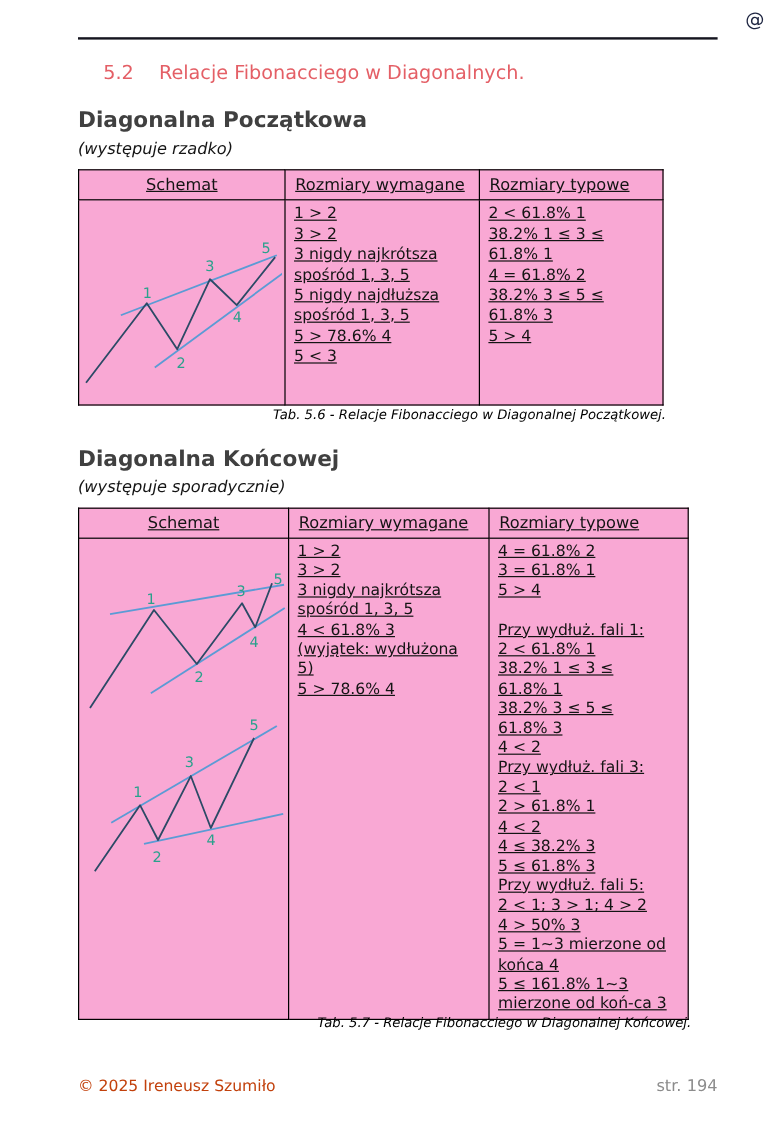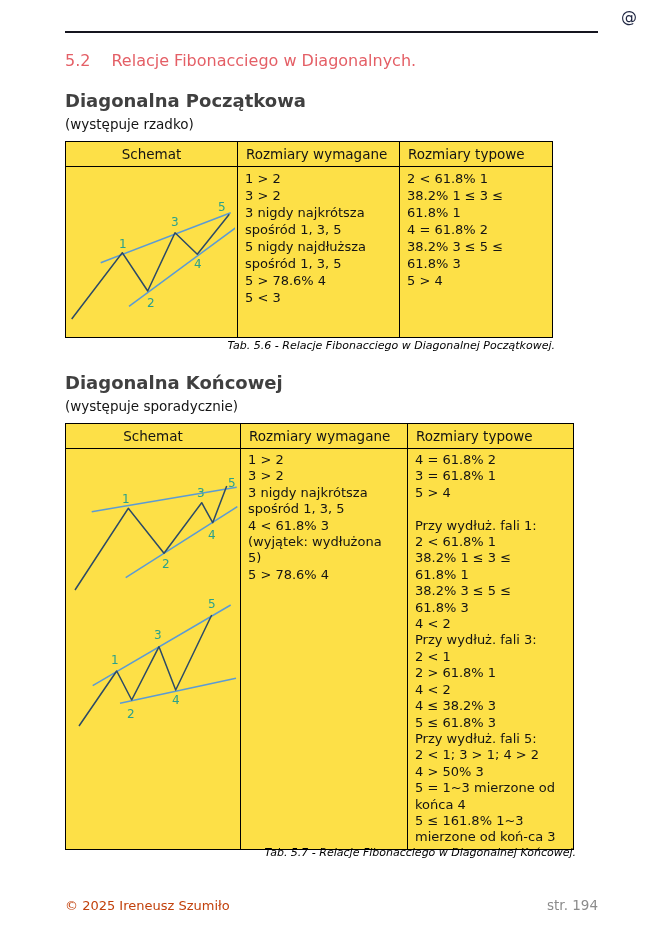--- a/index.html
+++ b/index.html
@@ -5,30 +5,30 @@
   html,body { margin:0; padding:0; background:#ffffff; }
   body {
     width:653px; height:935px; position:relative; overflow:hidden;
     font-family:"DejaVu Sans","Liberation Sans",sans-serif; color:#141414;
   }
   .abs { position:absolute; }
   .at-symbol { top:7px; left:621px; font-size:16px; color:#1d2440; }
   .top-rule { top:31px; left:65px; width:533px; height:2px; background:#15151f; }
 
   .sec-heading { top:51px; left:65px; font-size:16px; color:#e45f66; display:flex; }
-  .sec-num { margin-right:21px; }
+  .sec-num { margin-right:21px;margin-left:21px; }
 
   .subheading { font-size:18px; font-weight:bold; color:#404040; }
   .sub1 { top:90px; left:65px; }
   .sub2 { top:372px; left:65px; }
-  .note { font-size:13.5px; color:#141414; }
+  .note { font-size:13.5px; color:#141414;font-style:italic; }
   .note1 { top:116px; left:65px; }
   .note2 { top:398px; left:65px; }
 
-  table.tbl { position:absolute; border-collapse:collapse; table-layout:fixed; background:#fde047; }
+  table.tbl { position:absolute; border-collapse:collapse; table-layout:fixed; background:#f9a8d4;text-decoration:underline; }
   .tbl th, .tbl td { border:1.5px solid #000; padding:0; vertical-align:top; }
   .tbl th { font-size:13.5px; font-weight:normal; height:24px; vertical-align:middle; text-align:left; padding-left:8px; }
   .tbl th.center { text-align:center; padding-left:0; }
   .tbl-1 { top:141px; left:65px; }
   .tbl-2 { top:423px; left:65px; }
   .cell-text { font-size:13px; line-height:17px; white-space:pre-line; padding:3px 4px 3px 7px; }
   .cell-text.tight { line-height:16.4px; }
   .schemat-cell { position:relative; }
   .schemat-cell svg { display:block; }
 

